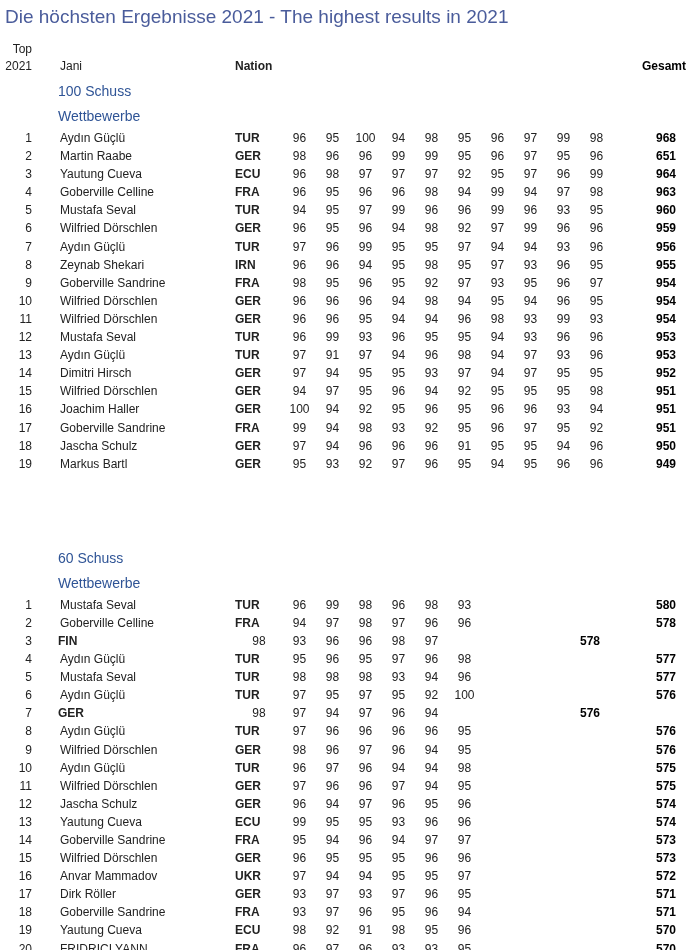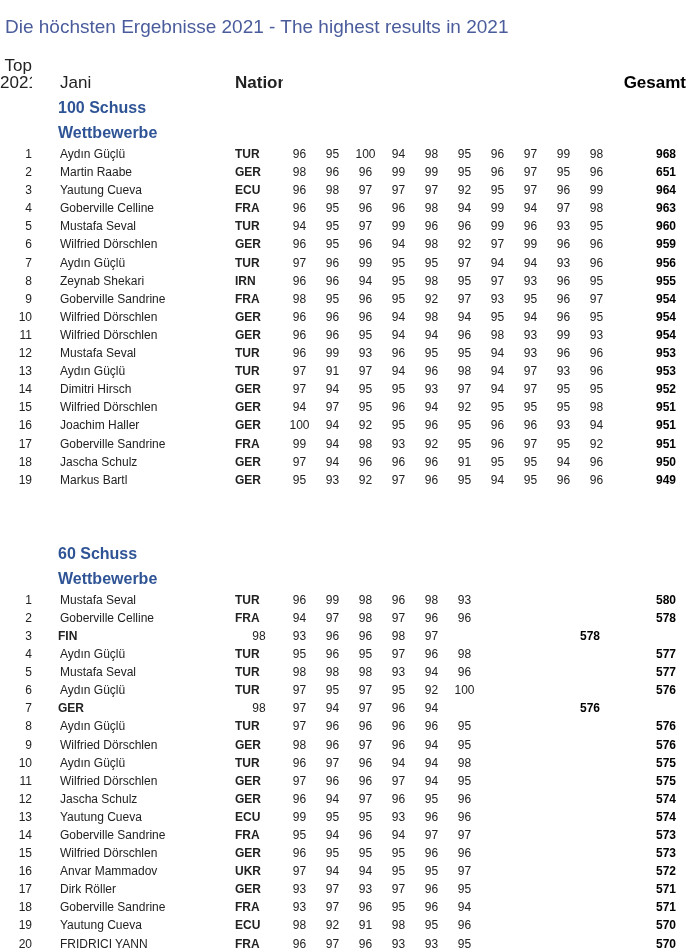--- a/index.html
+++ b/index.html
@@ -11,57 +11,57 @@
     width: 700px;
     height: 950px;
     overflow: hidden;
     font-family: "Liberation Sans", sans-serif;
     color: var(--body-color, #222222);
   }
   .page { position: relative; width: 700px; height: 950px; }
 
   .title {
     margin: 0;
-    padding: 15px 0 0 5px;
+    padding: 5px 0 0 5px;
     font-size: 19px;
     line-height: 24px;
     font-weight: normal;
     color: var(--title-color, #4A5C9B);
     white-space: nowrap;
   }
 
   .grid {
     display: grid;
     grid-template-columns: 32px 26px 177px 48px repeat(10, 33px) 1fr;
     align-items: end;
   }
   .cell { overflow: hidden; white-space: nowrap; }
   .rank   { text-align: right; }
   .name   { text-align: left; padding-left: 2px; }
   .nation { text-align: left; font-weight: bold; }
   .score  { text-align: center; }
   .total  { text-align: right; font-weight: bold; color: var(--total-color, #000000); }
 
   .header {
-    margin-top: 18px;
-    font-size: 17px;
+    margin-top: 12px;
+    font-size: 12px;
     line-height: 17px;
   }
   .header .hdr-total { padding-right: 14px; }
   .header .rank div { text-align: right; }
 
   .section-heading {
-    font-size: 16px;
+    font-size: 14px;
     line-height: 25px;
-    font-weight: bold;
+    font-weight: normal;
     color: var(--heading-color, #2F5496);
     margin-left: 58px;
   }
   .section-heading.first  { margin-top: 4px; }
-  .section-heading.second { margin-top: 52px; }
+  .section-heading.second { margin-top: 73px; }
 
   .row {
     font-size: 12px;
     line-height: 18.1px;
     height: 18.1px;
   }
   .row .total { padding-right: 24px; }
 </style>
 </head>
 <body>

